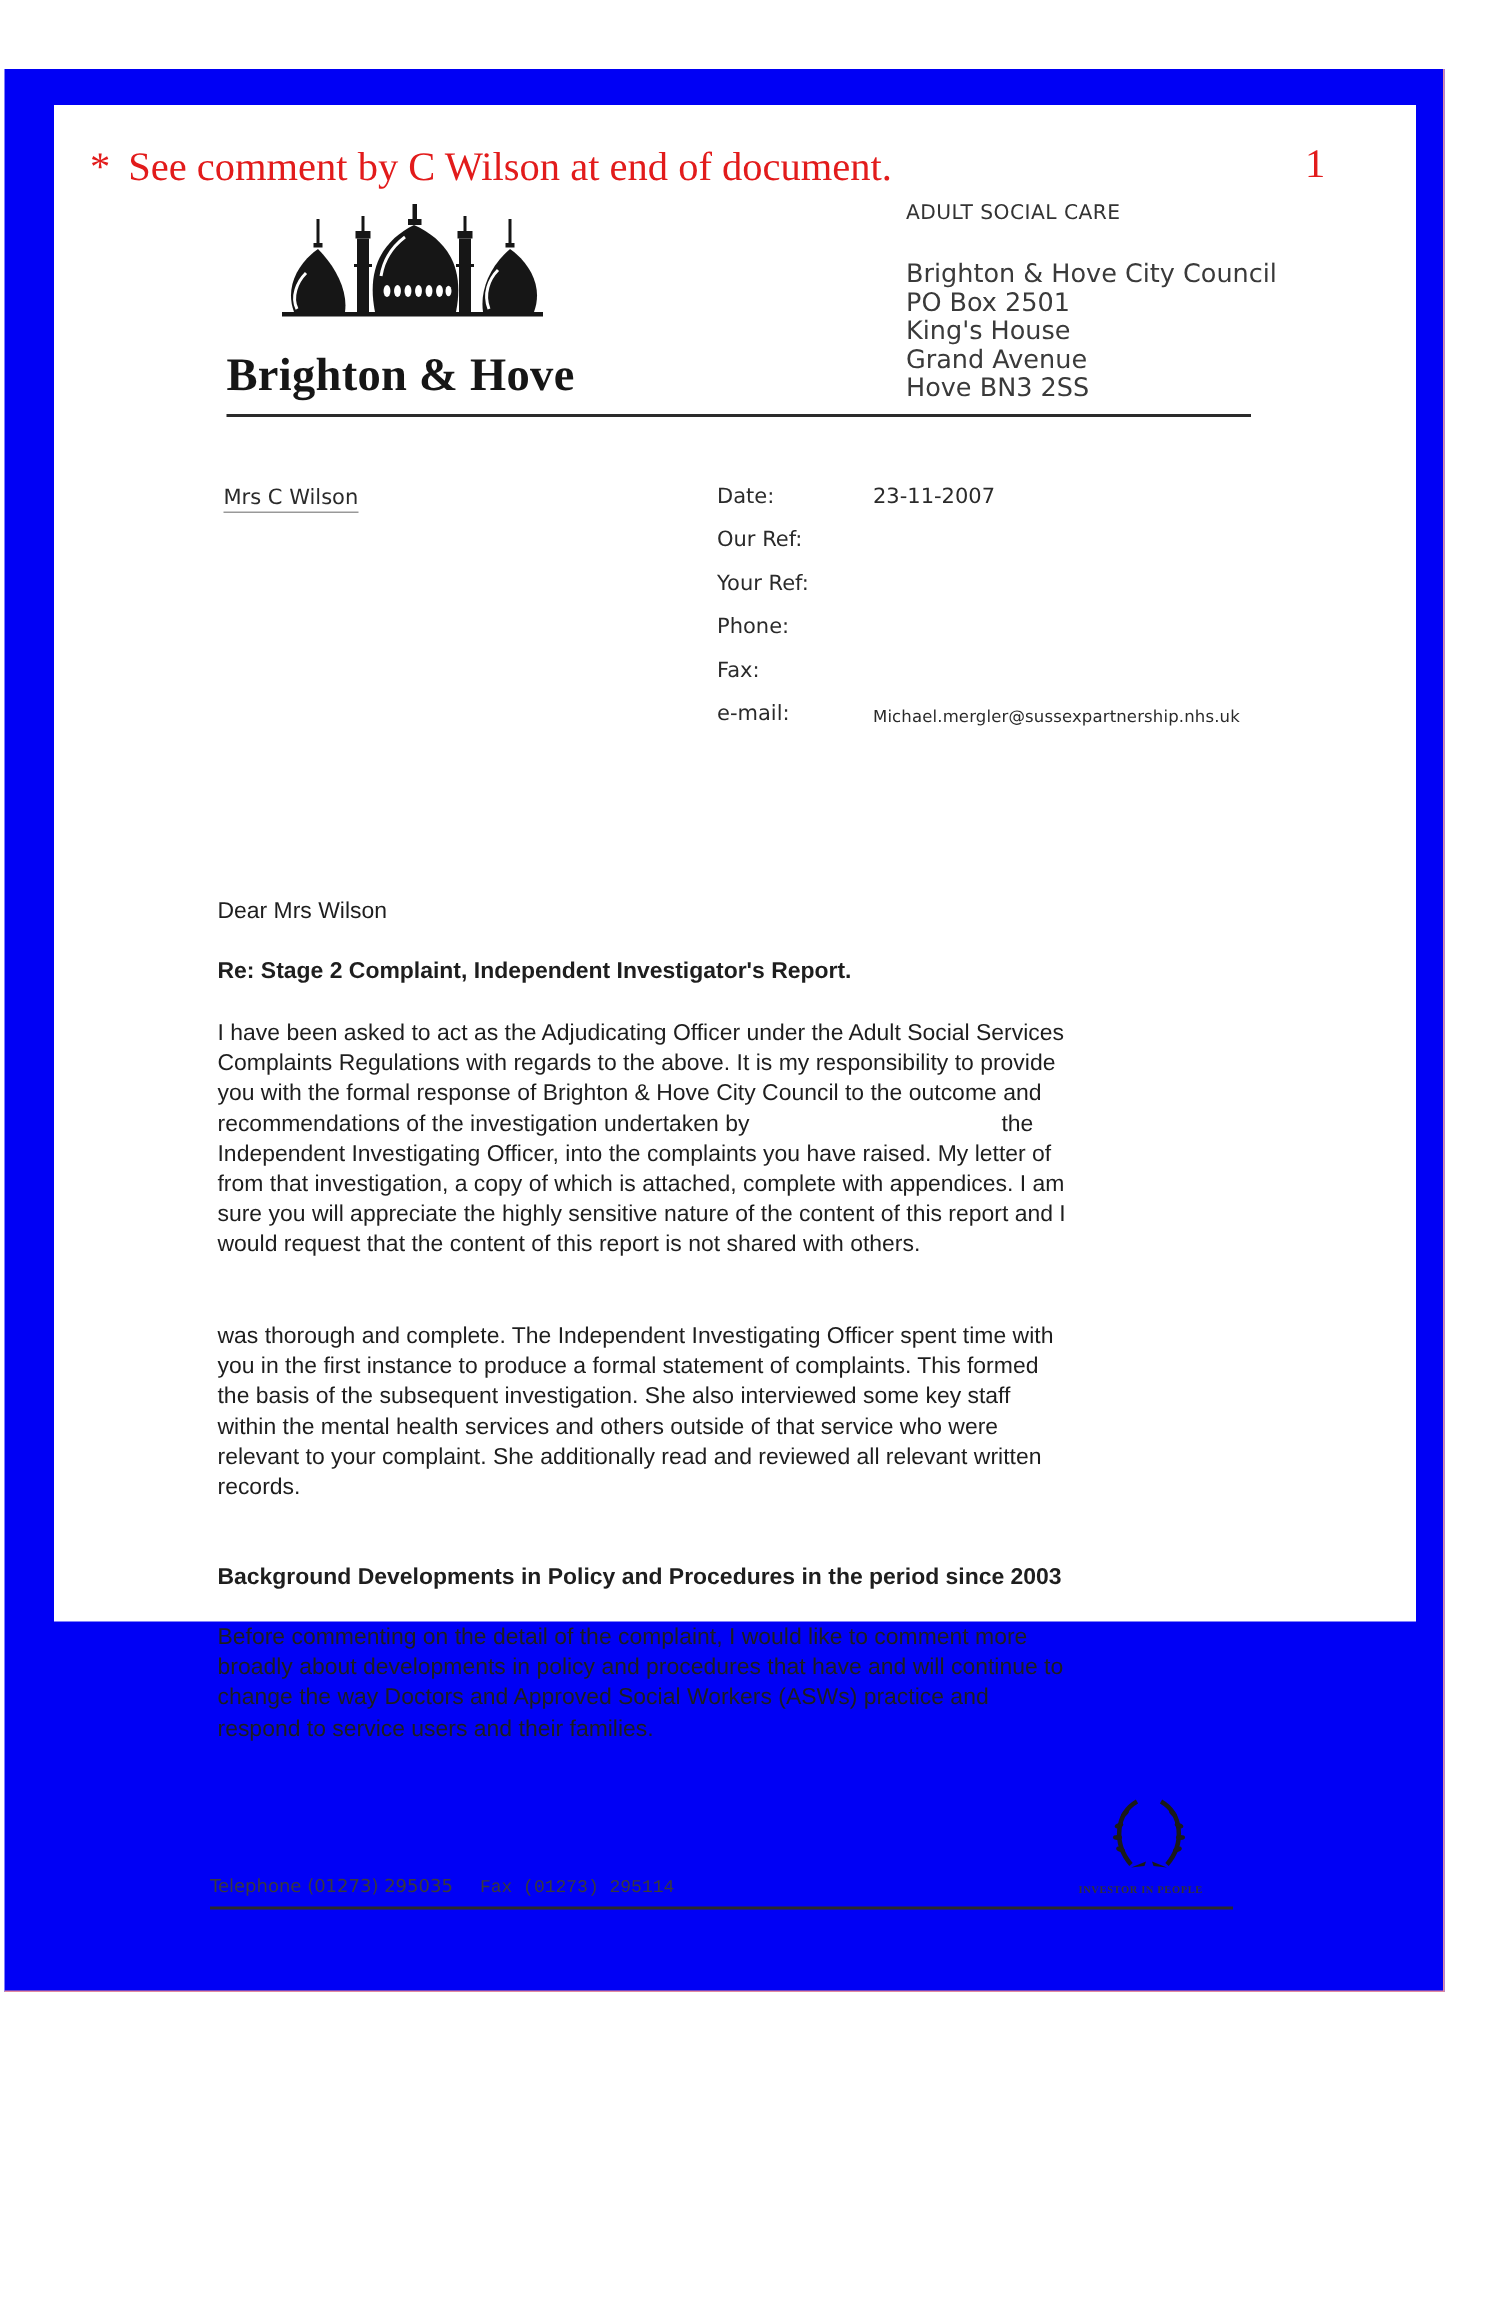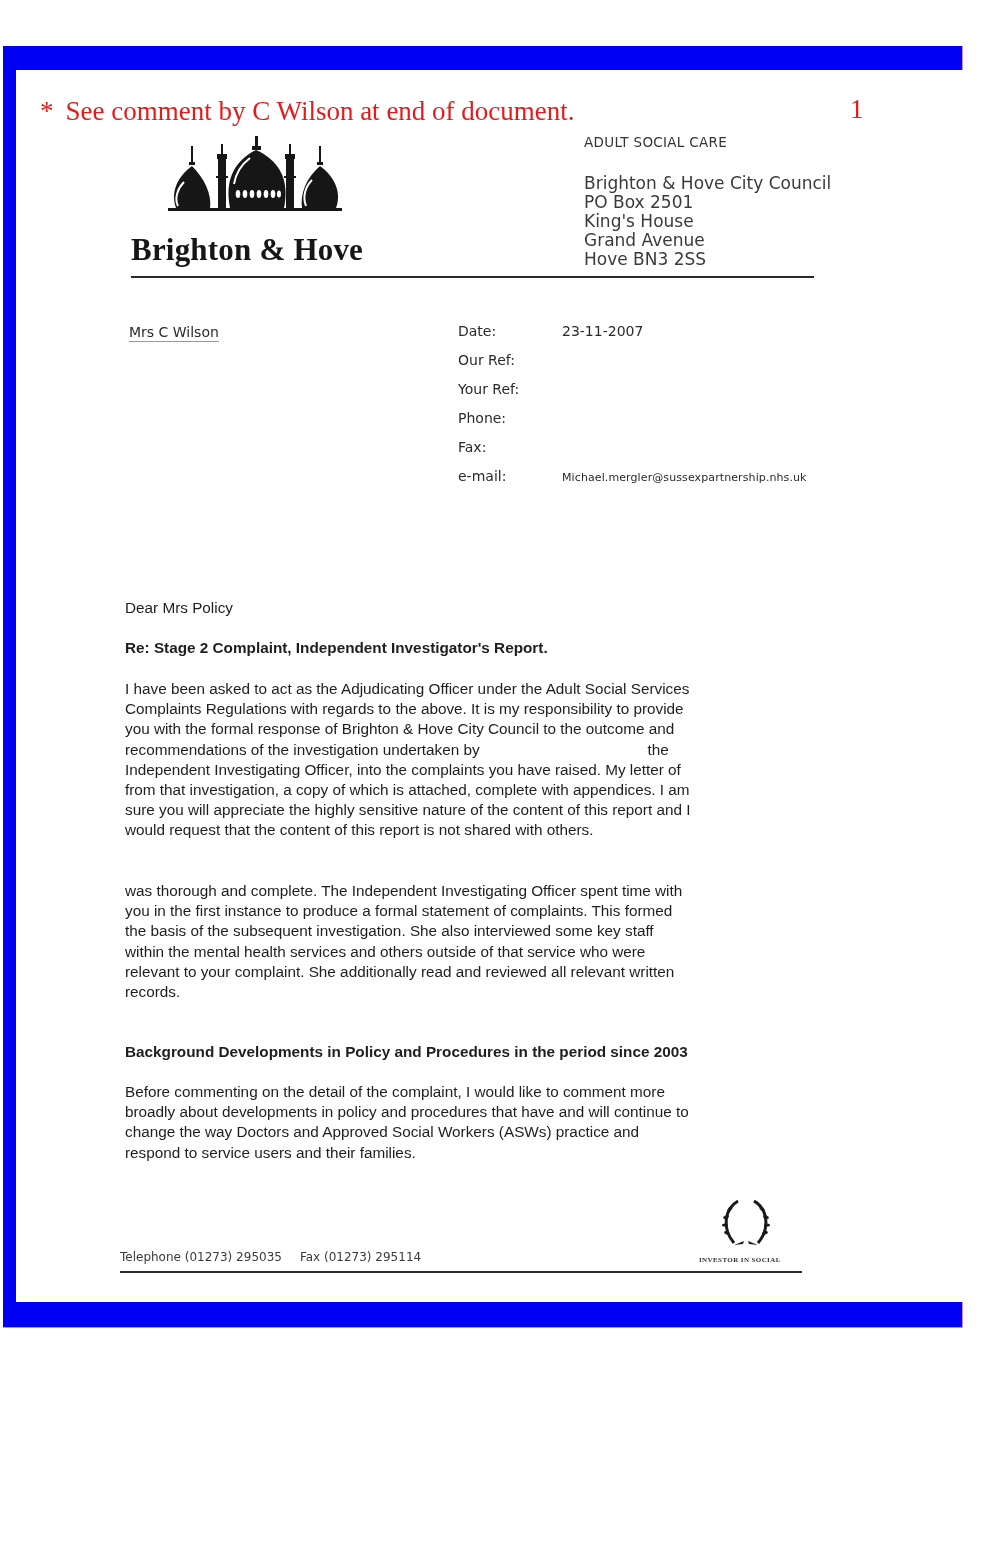--- a/index.html
+++ b/index.html
@@ -21,26 +21,25 @@
       top: 46px;
       width: 960px;
       height: 1282px;
       background: #0000f5;
       border-right: 1px solid #e28aa0;
       border-bottom: 1px solid #e28aa0;
       box-sizing: border-box;
     }
     .page {
       position: absolute;
-      left: 16px;
+      left: 36px;
       top: 70px;
       width: 908px;
-      height: 1232px;
+      height: 1011px;
       background: #ffffff;
-      padding-left: 48px;
     }
     .annotation {
       position: absolute;
       left: 24px;
       top: 26px;
       font-family: "Liberation Serif", serif;
       font-size: 27px;
       color: #e21b1b;
       white-space: nowrap;
     }
@@ -174,21 +173,21 @@
     }
     .footer-contact {
       position: absolute;
       left: 104px;
       top: 1180px;
       font-family: "DejaVu Sans", sans-serif;
       font-size: 12px;
       color: #3a3a3a;
       white-space: nowrap;
     }
-    .footer-contact .fax { margin-left: 18px; }
+    .footer-contact .fax { margin-left: 18px; font-family: Liberation Mono, monospace; }
     .rule-bottom {
       position: absolute;
       left: 104px;
       top: 1201px;
       width: 682px;
       height: 2px;
       background: #2a2a2a;
     }
   </style>
 </head>
@@ -279,21 +278,21 @@
     <div class="meta-row">
       <span class="meta-label">Fax:</span>
       <span class="meta-value"></span>
     </div>
     <div class="meta-row">
       <span class="meta-label">e-mail:</span>
       <span class="meta-value email">Michael.mergler@sussexpartnership.nhs.uk</span>
     </div>
   </div>
 
-  <div class="body-text salutation">Dear  Mrs Policy</div>
+  <div class="body-text salutation">Dear  Mrs Wilson</div>
   <div class="body-text subject">Re: Stage 2 Complaint, Independent Investigator's Report.</div>
 
   <div class="body-text para1">
     <p>I have been asked to act as the Adjudicating Officer under the Adult Social Services</p>
     <p>Complaints Regulations with regards to the above.  It is my responsibility to provide</p>
     <p>you with the formal response of Brighton &amp; Hove City Council to the outcome and</p>
     <p><span>recommendations of the investigation undertaken by</span><span class="gap" style="width:168px"></span><span>the</span></p>
     <p>Independent Investigating Officer, into the complaints you have raised. My letter of</p>
     <p>from that investigation, a copy of which is attached, complete with appendices.  I am</p>
     <p>sure you will appreciate the highly sensitive nature of the content of this report and I</p>
@@ -329,20 +328,20 @@
       <ellipse cx="9" cy="30" rx="3" ry="1.6" transform="rotate(0 9 30)"></ellipse>
       <ellipse cx="11" cy="38" rx="3" ry="1.6" transform="rotate(20 11 38)"></ellipse>
       <ellipse cx="46" cy="14" rx="3" ry="1.6" transform="rotate(40 46 14)"></ellipse>
       <ellipse cx="50" cy="22" rx="3" ry="1.6" transform="rotate(20 50 22)"></ellipse>
       <ellipse cx="51" cy="30" rx="3" ry="1.6" transform="rotate(0 51 30)"></ellipse>
       <ellipse cx="49" cy="38" rx="3" ry="1.6" transform="rotate(-20 49 38)"></ellipse>
       <path d="M18 50 L 28 46 L 27 49 Z"></path>
       <path d="M42 50 L 32 46 L 33 49 Z"></path>
     </g>
   </svg>
-  <div class="iip-text">INVESTOR IN SOCIAL</div>
+  <div class="iip-text">INVESTOR IN PEOPLE</div>
 
   <div class="footer-contact">
     <span>Telephone (01273) 295035</span><span class="fax">Fax (01273) 295114</span>
   </div>
   <div class="rule-bottom"></div>
 
 </div>
 
 </body></html>

